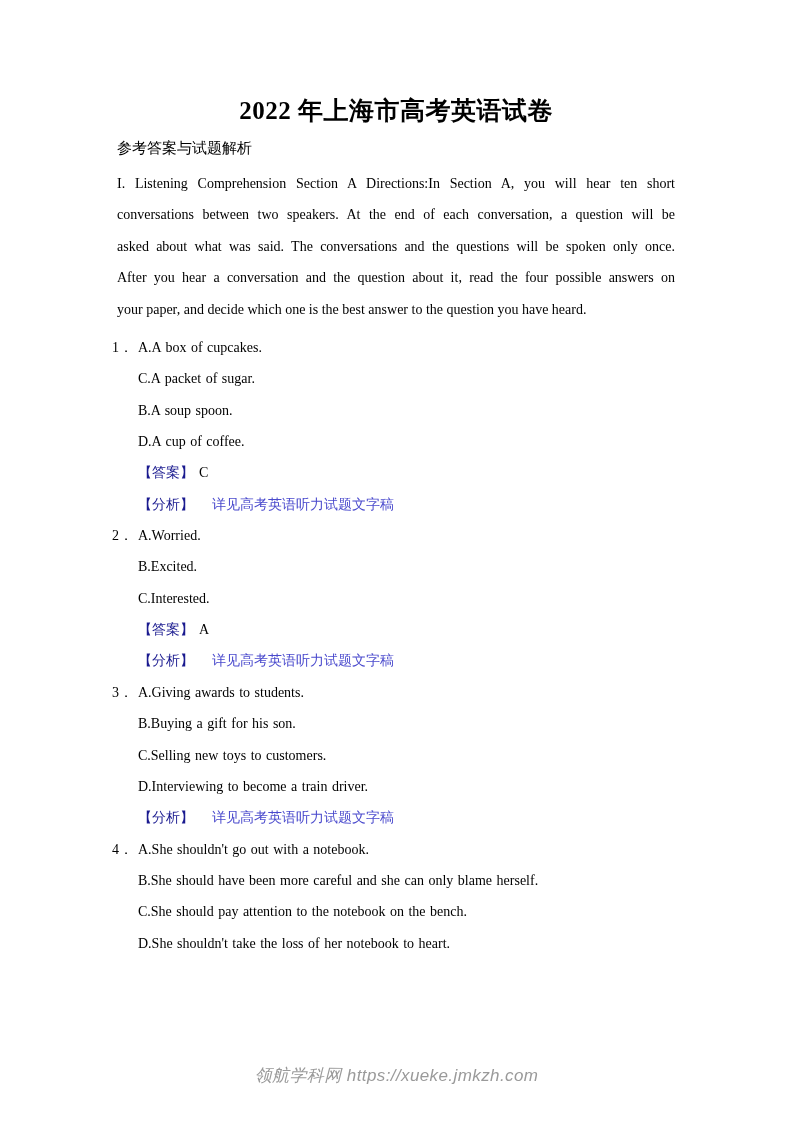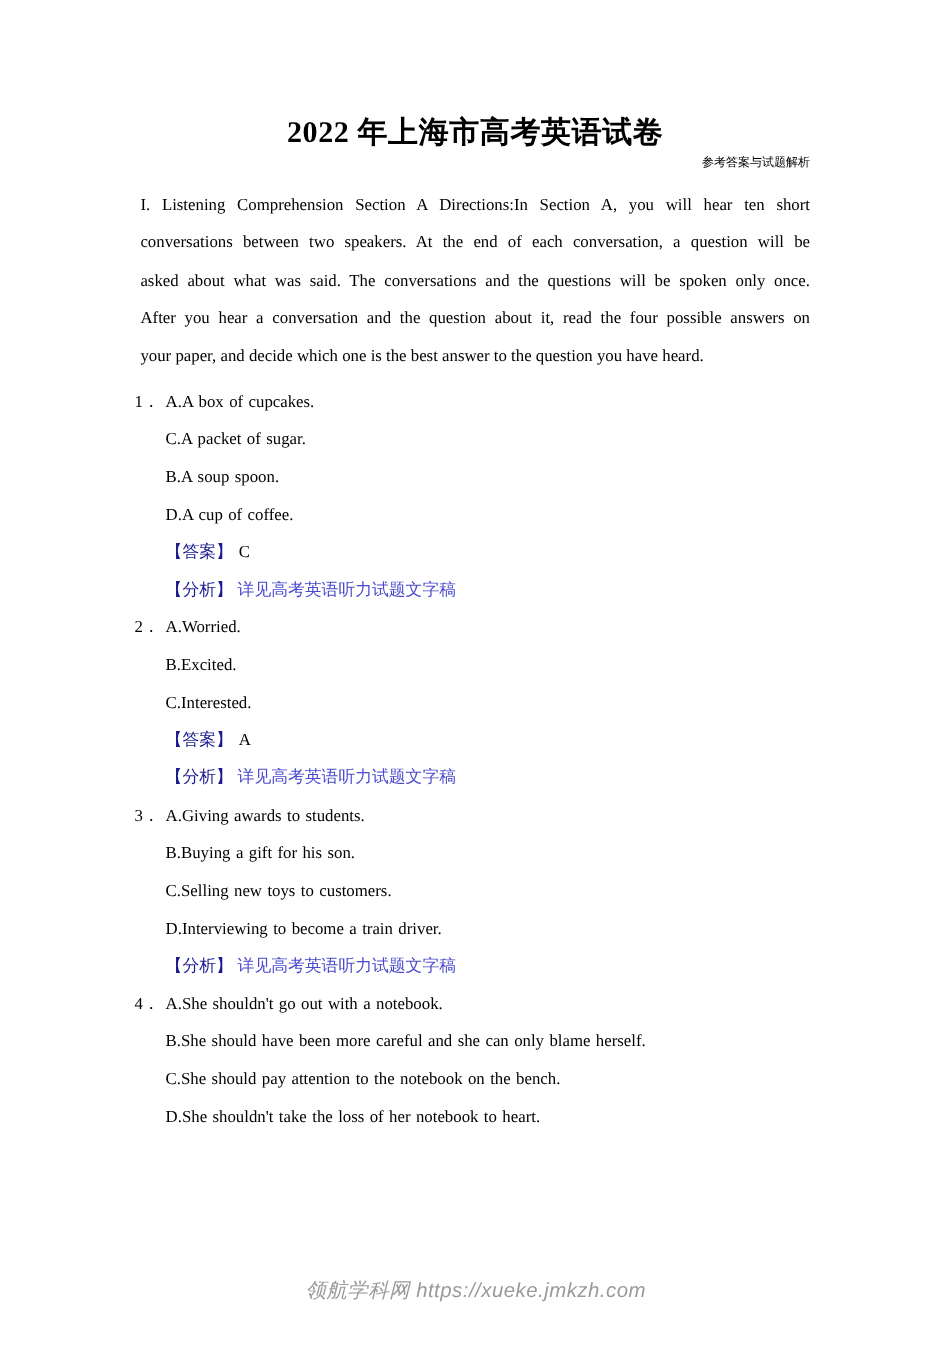--- a/index.html
+++ b/index.html
@@ -22,24 +22,24 @@
     margin: 0;
     padding-top: 97px;
     font-size: 25px;
     line-height: 28px;
     font-weight: bold;
     text-align: center;
     letter-spacing: 0.5px;
   }
 
   .subtitle {
-    margin-top: 4px;
-    font-size: 10px;
+    margin-top: 16px;
+    font-size: 15px;
     line-height: 14px;
-    text-align: right;
+    text-align: left;
   }
 
   .directions { margin-top: 13px; }
   .dir-line {
     font-size: 14px;
     font-weight: normal;
     line-height: 31.4px;
     text-align: justify;
     text-align-last: justify;
     white-space: normal;
@@ -54,21 +54,21 @@
     white-space: nowrap;
   }
   .opt-line { word-spacing: 1px; }
   .q-num {
     position: absolute;
     left: -5px;
     top: 0;
   }
   .ans-label, .ana-label { color: var(--label-navy, #1a1a8f); margin-top: 40px; }
   .ans-value { color: var(--text-color, #000000); margin-left: 5px; }
-  .ana-text  { color: var(--analysis-link, #4a4acd); margin-left: 4px; cursor: pointer; }
+  .ana-text  { color: var(--analysis-link, #4a4acd); margin-left: 18px; cursor: pointer; }
 
   .footer {
     position: absolute;
     left: 0;
     right: 0;
     top: 1066px;
     text-align: center;
     font-family: "Liberation Sans", "DejaVu Sans", sans-serif;
     font-size: 17px;
     line-height: 20px;

